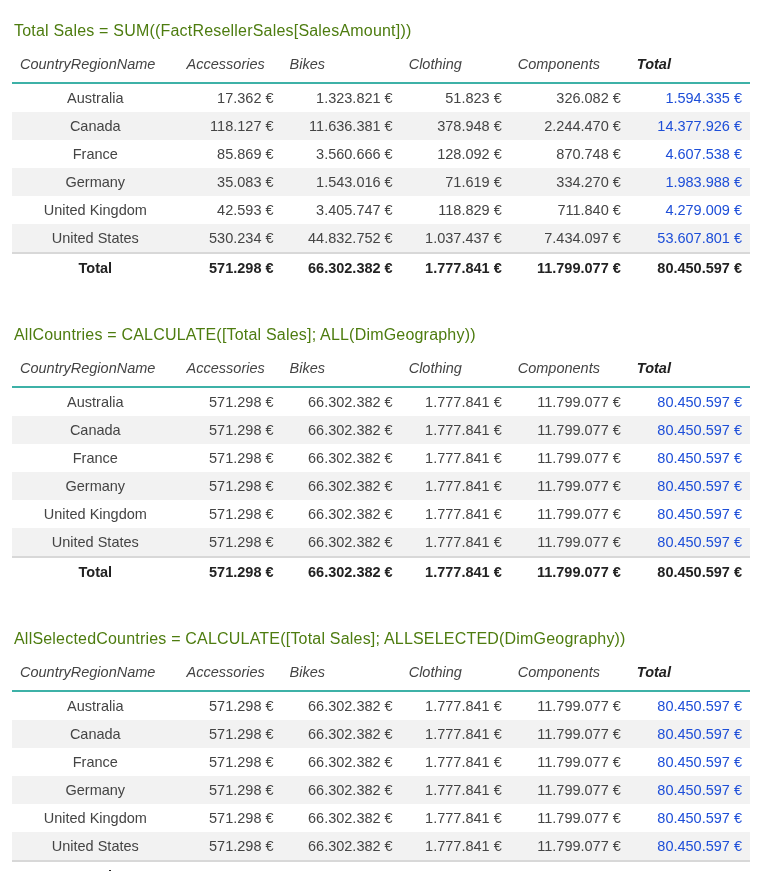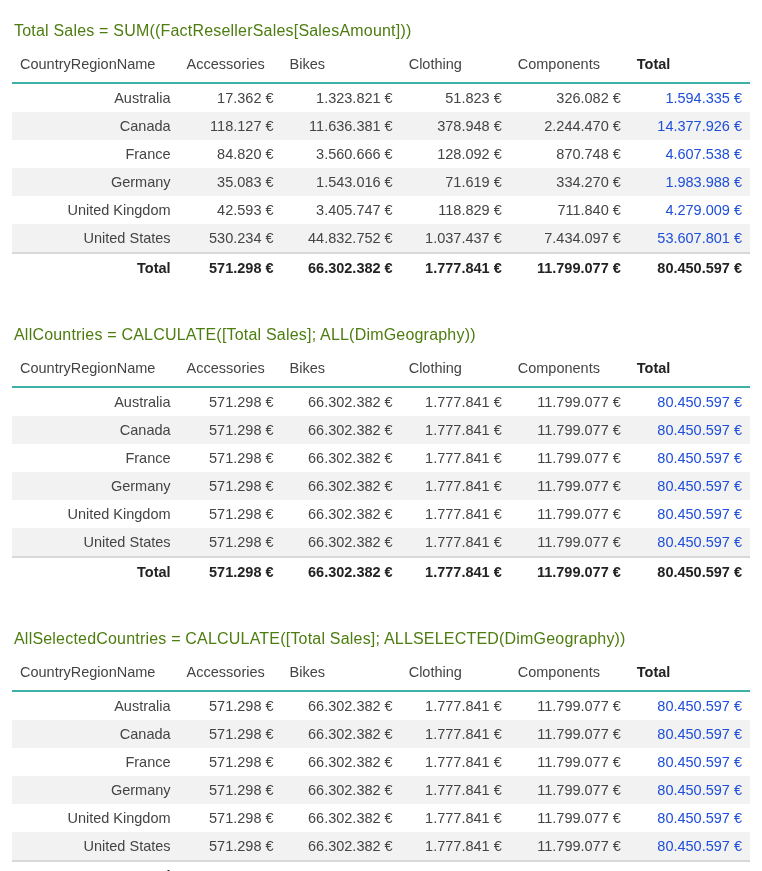--- a/index.html
+++ b/index.html
@@ -28,28 +28,29 @@
   col.c2 { width: 118px; }
   col.c3 { width: 108px; }
   col.c4 { width: 118px; }
   col.c5 { width: 120px; }
   th {
     text-align: left;
     font-weight: 400;
     padding: 10px 8px 10px 8px;
     border-bottom: 2px solid #3db1a7;
     color: #444;
+    font-style: italic;
   }
   th.total-h { font-weight: 700; color:#222; }
   td {
     padding: 6px 8px;
     text-align: right;
     white-space: nowrap;
   }
-  td.name { text-align: right; }
+  td.name { text-align: center; }
   td.total-c { font-weight: 400; color:#1d4ed8; }
   tbody tr:nth-child(even) td { background: #f2f2f2; }
   tbody tr:nth-child(odd) td { background: #fff; }
   tr.total-row td {
     font-weight: 700;
     color: #222;
     border-top: 2px solid #d8d8d8;
     background: #fff;
   }
   .spacer { height: 36px; }
@@ -89,21 +90,21 @@
     <tr>
         <td class="name">Canada</td>
         <td>118.127 €</td>
         <td>11.636.381 €</td>
         <td>378.948 €</td>
         <td>2.244.470 €</td>
         <td class="total-c">14.377.926 €</td>
       </tr>
     <tr>
         <td class="name">France</td>
-        <td>84.820 €</td>
+        <td>85.869 €</td>
         <td>3.560.666 €</td>
         <td>128.092 €</td>
         <td>870.748 €</td>
         <td class="total-c">4.607.538 €</td>
       </tr>
     <tr>
         <td class="name">Germany</td>
         <td>35.083 €</td>
         <td>1.543.016 €</td>
         <td>71.619 €</td>

